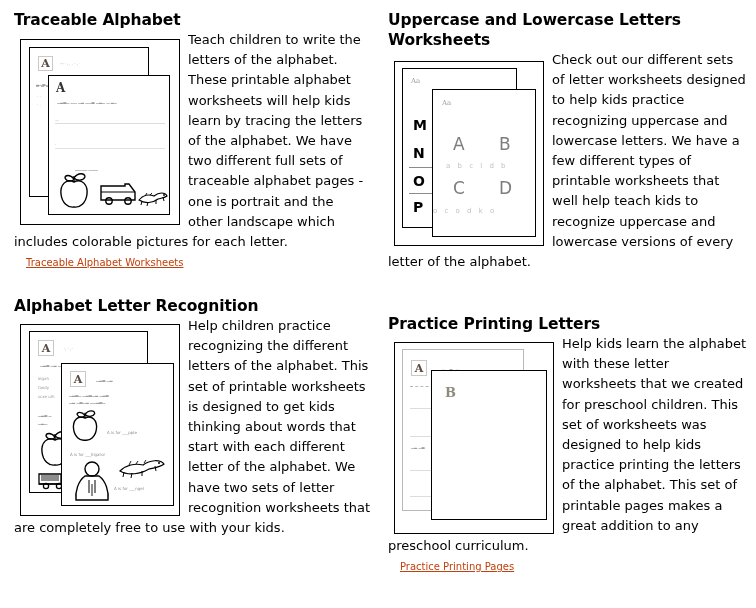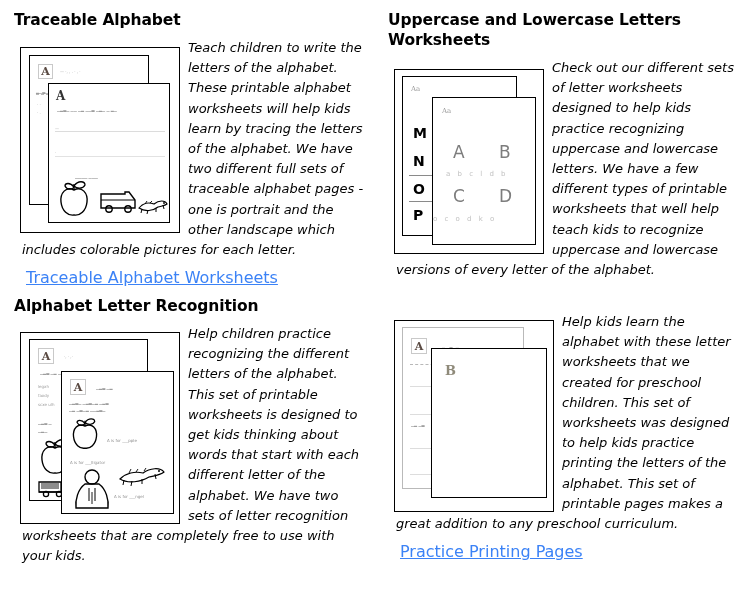--- a/index.html
+++ b/index.html
@@ -39,34 +39,33 @@
     letter-spacing: -0.1px;
   }
   .panel-body {
     font-size: 13px;
     line-height: 20.2px;
     color: #000;
     padding: 0 6px 0 6px;
     margin: 0;
   }
   .panel-body p {
-    margin: 8px;
+    margin: 0;
     padding: 0;
-    font-style: italic;
   }
   .panel-link-line {
     padding: 0 0 0 18px;
     margin: 0;
     font-size: 13px;
     line-height: 20.2px;
   }
   a.worksheet-link {
-    color: #3b82f6;
+    color: #c2410c;
     text-decoration: underline;
-    font-size: 16px;
+    font-size: 10px;
   }
 
   
   .thumb {
     float: left;
     position: relative;
     background: #fff;
     border: 1px solid #000;
     margin: 9px 8px 2px 6px;
     box-sizing: border-box;
@@ -308,20 +307,21 @@
           </svg>
           <div class="scribble" style="left:52px;top:122px;color:#8f8f8f;">A is for ___ngel</div>
         </div>
       </div>
 
       <p>Help children practice recognizing the different letters of the alphabet. This set of printable worksheets is designed to get kids thinking about words that start with each different letter of the alphabet. We have two sets of letter recognition worksheets that are completely free to use with your kids.</p>
     </div>
   </div>
 
   <div class="panel panel-br">
+    <h2 class="panel-heading">Practice Printing Letters</h2>
     <div class="panel-body">
 
       <div class="thumb" style="width:160px;height:192px;margin-top:8px;">
 
         <div class="sheet sheet-back" style="left:7px;top:6px;width:122px;height:162px;border-color:#b9b9b9;">
           <div class="boxletter" style="left:8px;top:10px;width:16px;height:16px;font-size:11px;line-height:15px;">A</div>
           <div class="scribble" style="left:36px;top:16px;">▁▂  ▁▃▁▂</div>
           <div class="rule-dash" style="left:7px;top:36px;width:34px;"></div>
           <div class="rule" style="left:7px;top:58px;width:108px;background:#dddddd;"></div>
           <div class="rule" style="left:7px;top:86px;width:108px;background:#dddddd;"></div>

